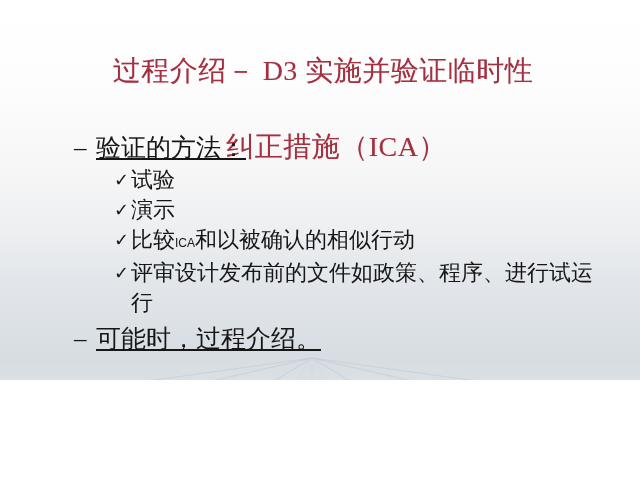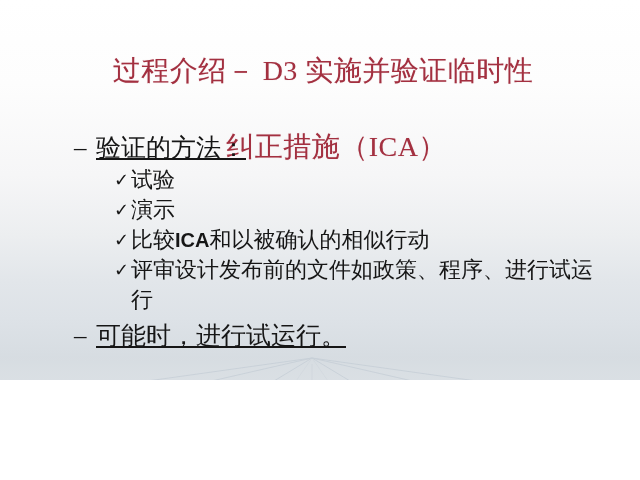--- a/index.html
+++ b/index.html
@@ -123,22 +123,22 @@
     line-height: 30px;
     font-family: "DejaVu Sans", sans-serif;
     color: #161616;
   }
   .sub .txt {
     flex: 1 1 auto;
     padding-left: 1px;
   }
   .sub .txt .lat {
     font-family: "Liberation Sans", sans-serif;
-    font-weight: bold;
-    font-size: 20px;
+    font-weight: normal;
+    font-size: 12px;
   }
   .lvl1.last {
     margin-top: 4px;
   }
 </style>
 </head>
 <body>
 
 <div class="slide">
 
@@ -168,21 +168,21 @@
         <span class="txt"><span>比较</span><span class="lat">ICA</span><span>和以被确认的相似行动</span></span>
       </li>
       <li class="sub">
         <span class="tick">✓</span>
         <span class="txt">评审设计发布前的文件如政策、程序、进行试运行</span>
       </li>
     </ul>
 
     <div class="lvl1 last">
       <span class="dash">–</span>
-      <span class="txt">可能时，进行试运行。</span>
+      <span class="txt">可能时，过程介绍。</span>
     </div>
 
   </div>
 
   <div class="floor">
     <svg viewBox="0 0 640 100" xmlns="http://www.w3.org/2000/svg">
       <defs>
         <linearGradient id="fadeDown" x1="0" y1="0" x2="0" y2="1">
           <stop offset="0%" stop-color="#ffffff" stop-opacity="0"></stop>
           <stop offset="100%" stop-color="#c9d2da" stop-opacity="0.55"></stop>

